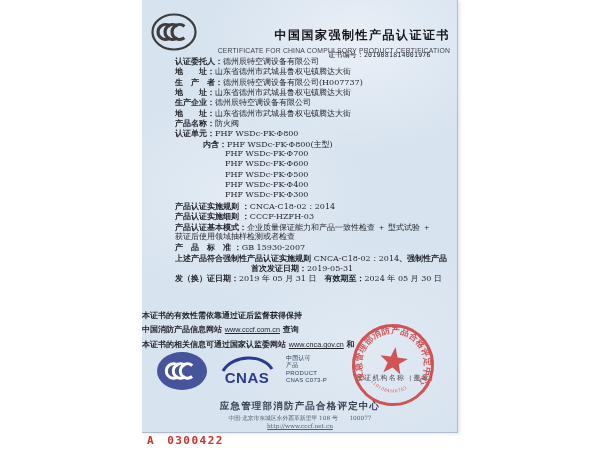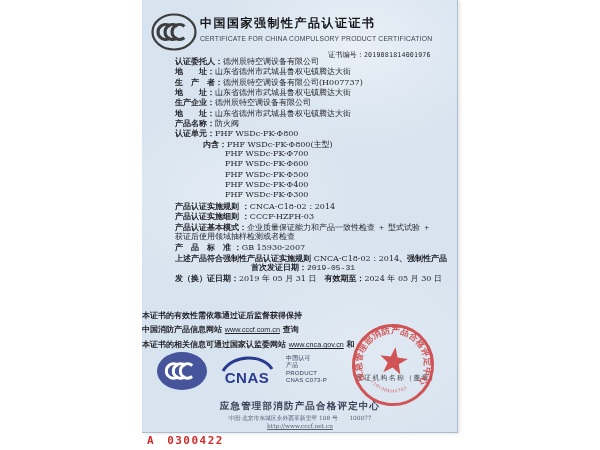--- a/index.html
+++ b/index.html
@@ -7,32 +7,32 @@
        font-family:"DejaVu Serif", serif;}
   .paper{position:absolute;left:142px;top:0;width:316px;height:433px;
     background:
       radial-gradient(ellipse 220px 160px at 68% 10%, rgba(255,255,255,.45), transparent 70%),
       radial-gradient(ellipse 200px 150px at 28% 45%, rgba(255,255,255,.30), transparent 70%),
       radial-gradient(ellipse 220px 160px at 70% 80%, rgba(255,255,255,.25), transparent 70%),
       #d7e3ef;
     box-shadow: inset -1px -1px 0 rgba(150,168,190,.65), 2px 1px 3px rgba(0,0,0,.10);
     color:#1f2026;}
   .hdr-logo{position:absolute;left:8px;top:12px;}
-  .hdr-title{position:absolute;left:58px;top:15px;width:250px;text-align:left;}
+  .hdr-title{position:absolute;left:58px;top:27px;width:250px;text-align:right;}
   .t1{font-size:12px;font-weight:bold;letter-spacing:1.5px;color:#15161a;}
   .t2{font-size:6.8px;letter-spacing:.2px;color:#3c3f4a;margin-top:3px;
       font-family:"Liberation Sans",sans-serif;}
   .cert-no{position:absolute;left:186px;top:50px;font-size:7.2px;white-space:nowrap;}
   .cert-no .lb{font-weight:normal;}
   .cert-no .num{font-family:"DejaVu Sans Mono",monospace;font-size:6.6px;letter-spacing:.2px;}
   .bodyblock{position:absolute;left:33px;top:56px;width:268px;font-size:8px;
       line-height:10.35px;white-space:nowrap;}
   .ln{height:10.35px;}
   .lb{font-weight:bold;}
-  .ind1{padding-left:28px;} .ind2{padding-left:50px;} .ind3{padding-left:76px;font-family:Liberation Mono, monospace;}
+  .ind1{padding-left:28px;} .ind2{padding-left:50px;} .ind3{padding-left:76px;}
   .notice{position:absolute;top:308px;left:0;width:100%;
       font-size:8px;line-height:14px;font-weight:bold;color:#23242b;}
   .url{font-family:"Liberation Sans",sans-serif;font-weight:normal;font-size:7.2px;
       text-decoration:underline;}
   .logo-ccc-blue{position:absolute;left:14px;top:351px;}
   .logo-cnas{position:absolute;left:77px;top:352px;}
   .accr{position:absolute;left:144px;top:355px;font-size:6px;line-height:7.3px;
       color:#2f3b54;font-family:"Liberation Sans",sans-serif;letter-spacing:.2px;}
   .hint{position:absolute;left:214px;top:373px;font-size:7px;letter-spacing:1.2px;
       color:#4a4a52;white-space:nowrap;}

